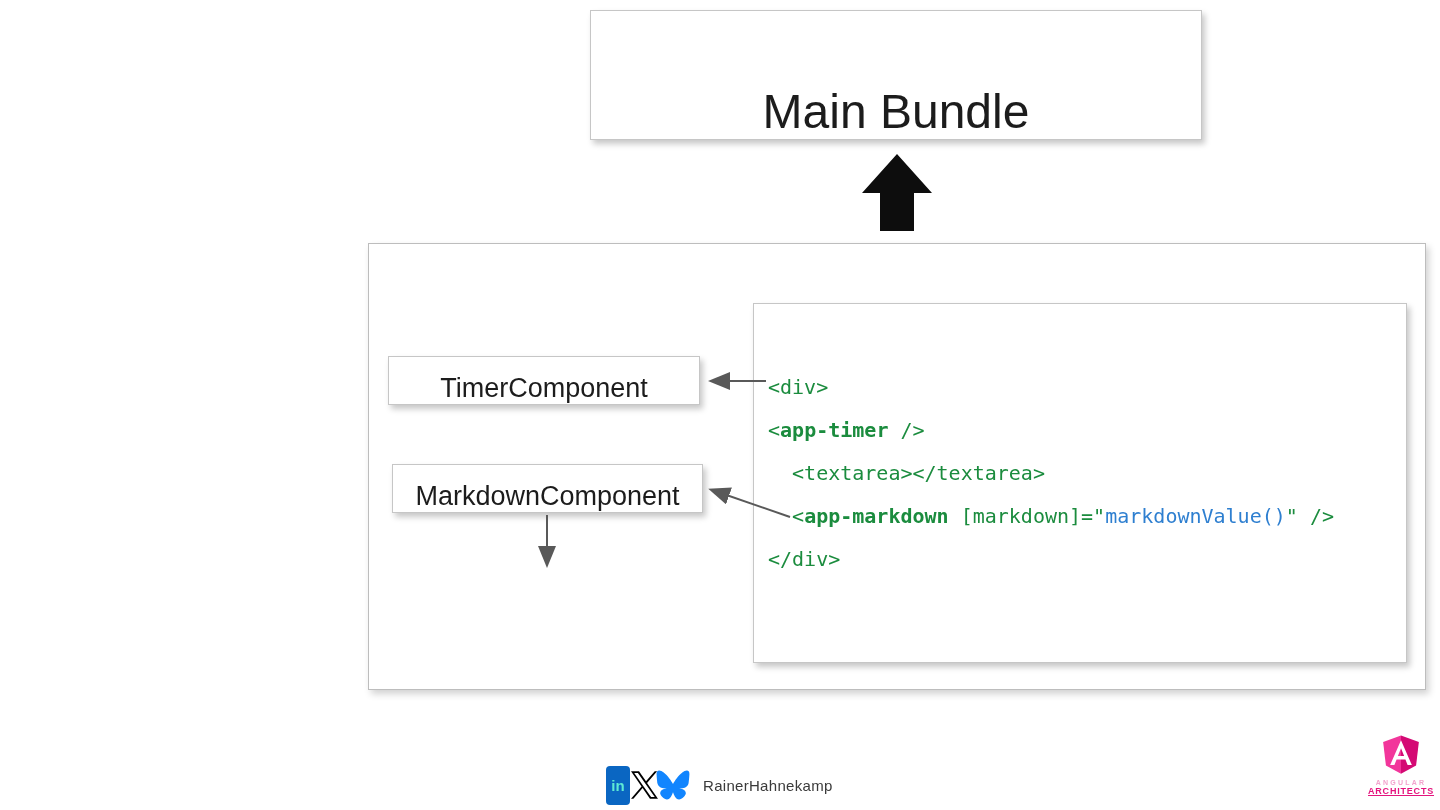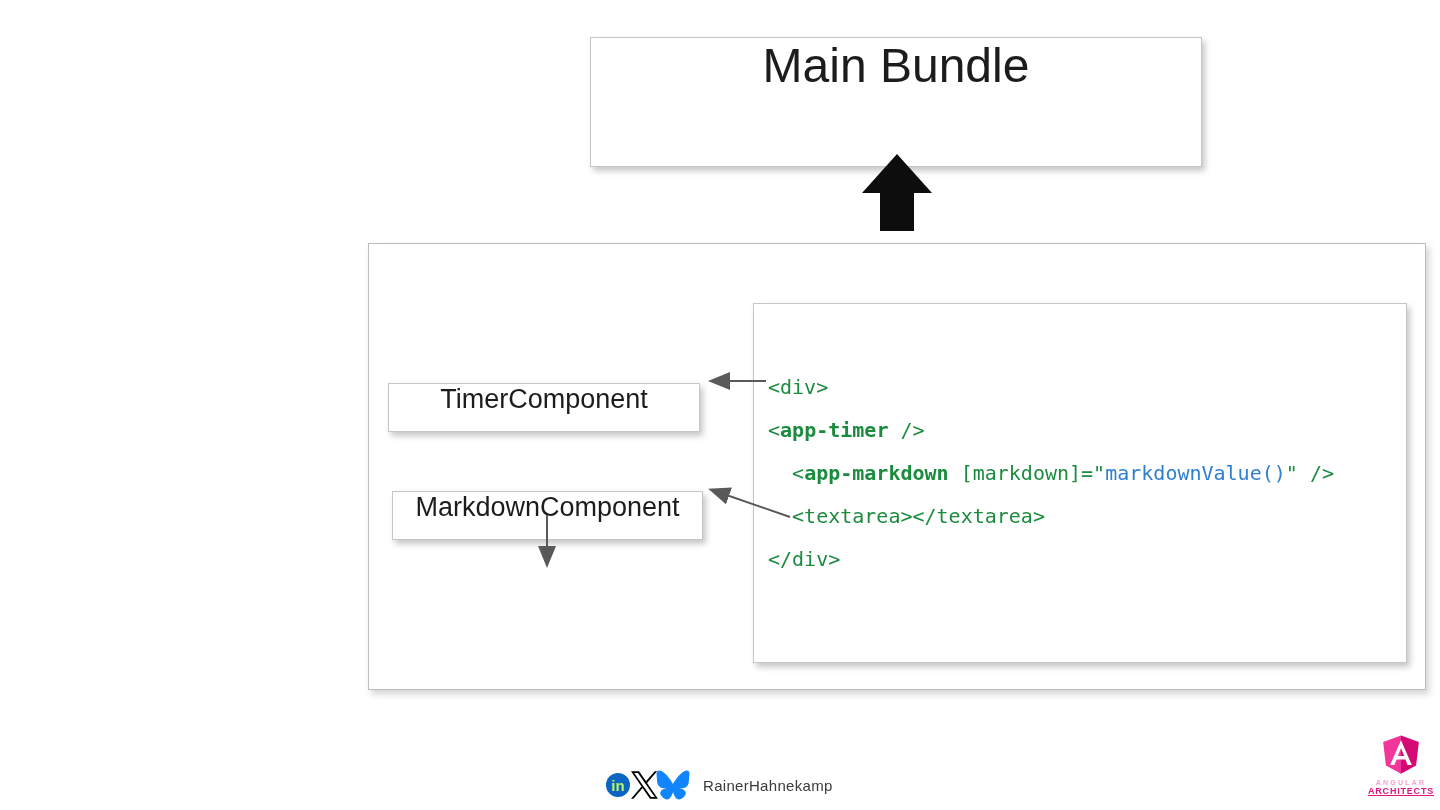--- a/index.html
+++ b/index.html
@@ -19,24 +19,23 @@
   }
   .panel {
     position: absolute;
     background: #ffffff;
     border: 1px solid #c6c6c6;
     box-shadow: 3px 4px 6px rgba(0,0,0,0.22);
     box-sizing: border-box;
   }
   .label-box {
     display: flex;
-    align-items: flex-start;
+    align-items: flex-end;
     justify-content: center;
     color: var(--c-box-text);
-    margin-top: 27px;
   }
   #main-bundle {
     left: 590px; top: 10px; width: 612px; height: 130px;
     font-size: 48px;
   }
   #outer-container {
     left: 368px; top: 243px; width: 1058px; height: 447px;
     border: 1px solid #bdbdbd;
     box-shadow: 3px 4px 7px rgba(0,0,0,0.18);
   }
@@ -86,24 +85,24 @@
   }
 
   #footer {
     position: absolute;
     left: 606px; top: 768px;
     height: 34px;
     display: flex;
     align-items: center;
   }
   #linkedin-icon {
-    width: 24px; height: 24px;
+    width: 24px; height: 39px;
     background: var(--c-linkedin-blue);
-    border-radius: 12px;
-    color: #bef264;
+    border-radius: 4px;
+    color: #5eead4;
     font-weight: bold;
     font-size: 15px;
     display: flex;
     align-items: center;
     justify-content: center;
     margin-right: 1px;
   }
   #x-icon svg { display: block; }
   #bluesky-icon svg { display: block; margin-left: -2px; }
   #footer-handle {
@@ -153,22 +152,22 @@
 
   <div id="markdown-box" class="panel label-box">
     <span>MarkdownComponent</span>
   </div>
 
 
   <div id="code-panel" class="panel"></div>
   <div id="code-block">
       <div class="code-line"><span class="tok-tag">&lt;div&gt;</span></div>
       <div class="code-line"><span class="tok-tag">&lt;</span><span class="tok-tag_bold">app-timer</span><span class="tok-tag"> /&gt;</span></div>
+      <div class="code-line"><span class="tok-tag">  &lt;textarea&gt;&lt;/textarea&gt;</span></div>
       <div class="code-line"><span class="tok-tag">  &lt;</span><span class="tok-tag_bold">app-markdown</span><span class="tok-tag"> [markdown]="</span><span class="tok-expr">markdownValue()</span><span class="tok-tag">" /&gt;</span></div>
-      <div class="code-line"><span class="tok-tag">  &lt;textarea&gt;&lt;/textarea&gt;</span></div>
       <div class="code-line"><span class="tok-tag">&lt;/div&gt;</span></div>
     </div>
 
   <svg id="overlay-svg" viewBox="0 0 1440 810" xmlns="http://www.w3.org/2000/svg">
     <defs>
       <marker id="arrowhead" markerWidth="11" markerHeight="9" refX="9" refY="4.5" orient="auto">
         <path d="M0,0 L11,4.5 L0,9 Z" style="fill: var(--c-arrow-gray);"></path>
       </marker>
     </defs>
 

